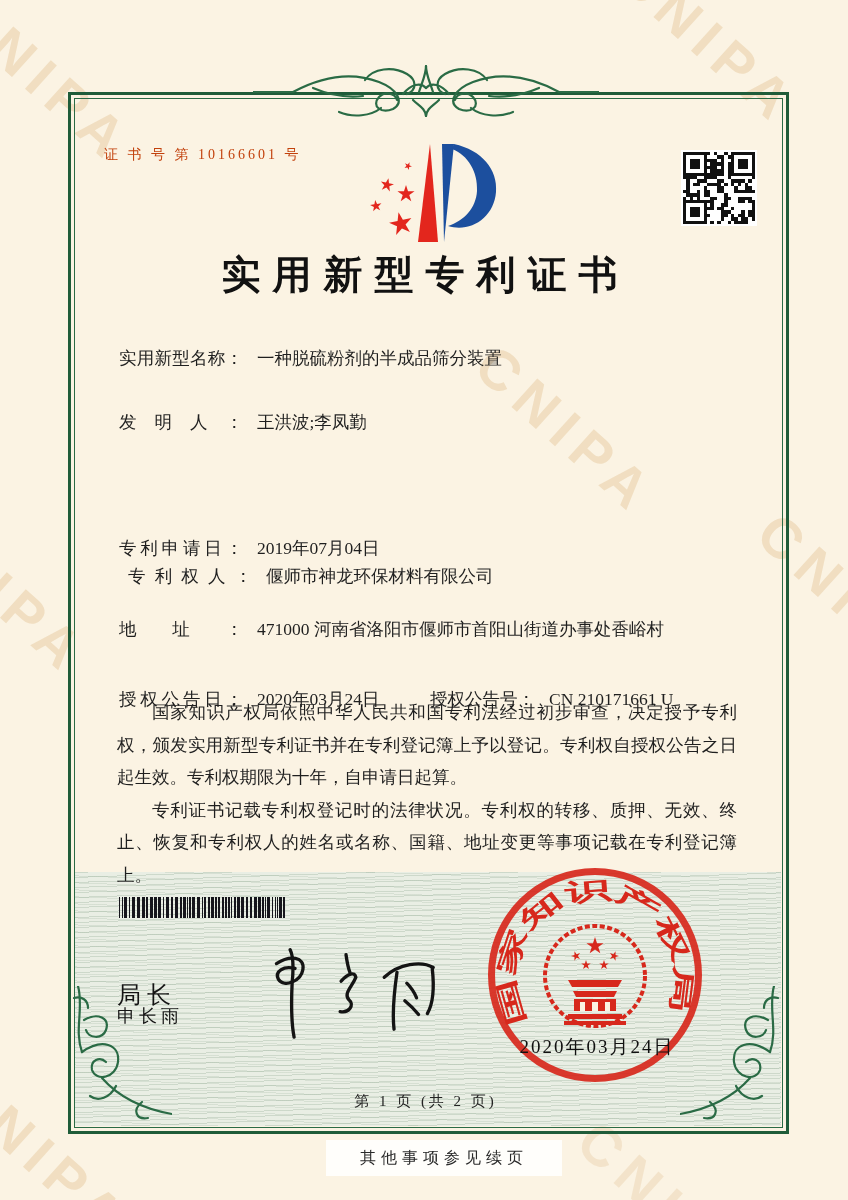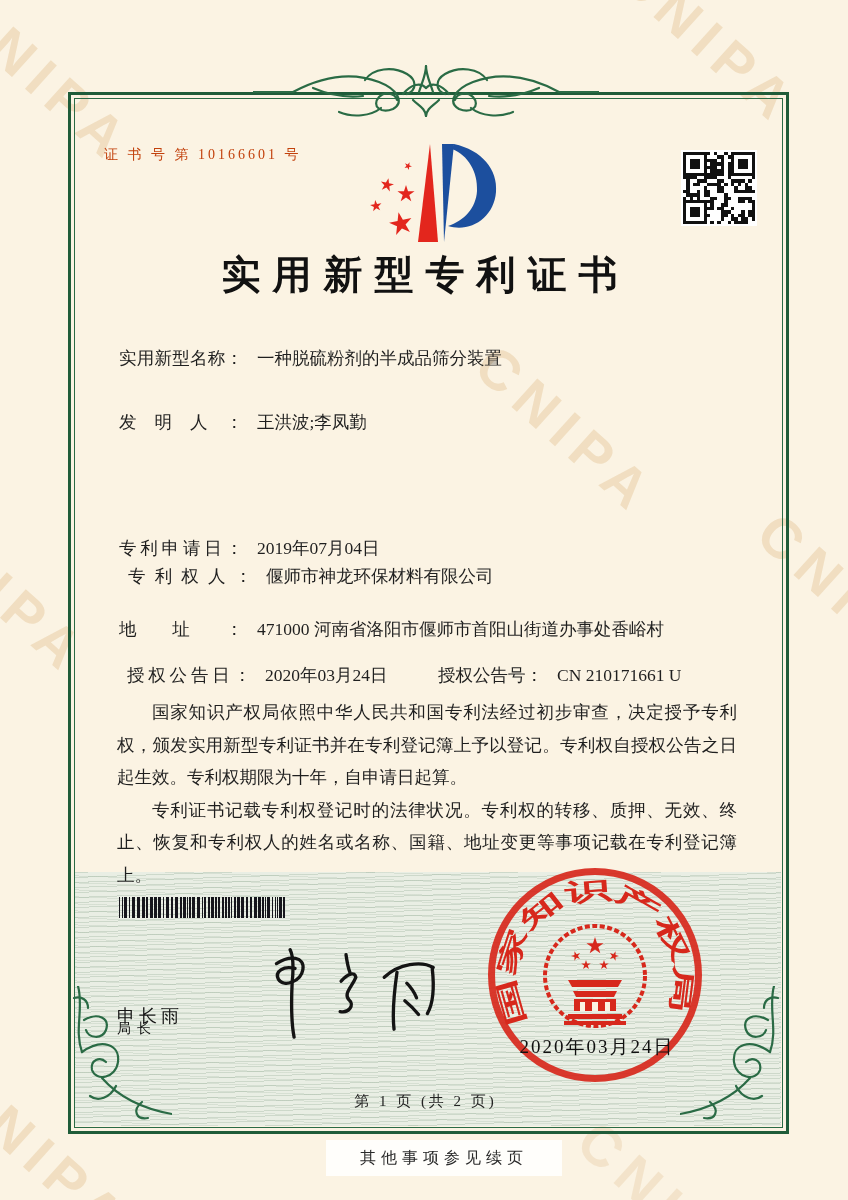--- a/index.html
+++ b/index.html
@@ -42,34 +42,34 @@
       padding:2px;z-index:5;}
   .title{position:absolute;left:68px;top:248px;width:715px;text-align:center;
          font-size:39px;font-weight:bold;letter-spacing:12px;color:#111;z-index:5;}
 
   
   .row{position:absolute;left:119px;font-size:17.5px;color:#1f1f1f;white-space:nowrap;z-index:5;}
   .row .lbl{display:inline-block;width:124px;text-align:justify;text-align-last:justify;}
   .row .val{margin-left:14px;}
   .pair2{position:absolute;left:311px;top:0;}
   .r0{top:346px;} .r1{top:410px;} .r2{top:461px;} .r3{top:536px;}
-  .r4{top:564px;margin-left:9px;} .r5{top:617px;} .r6{top:663px;margin-left:8px;}
+  .r4{top:564px;margin-left:9px;} .r5{top:617px;} .r6{top:687px;}
 
   
   .body-text{position:absolute;left:117px;top:696px;width:620px;z-index:5;
              font-size:17.5px;line-height:1.86;color:#1f1f1f;text-align:justify;}
   .body-text p{margin:0;text-indent:2em;}
 
   
   .barcode{position:absolute;left:119px;top:897px;width:224px;height:21px;z-index:5;
            font-size:0;white-space:nowrap;overflow:hidden;}
   .barcode span{display:inline-block;height:100%;background:#16161c;vertical-align:top;}
 
   
-  .officer-title{position:absolute;left:117px;top:1020px;font-size:14px;letter-spacing:6px;
+  .officer-title{position:absolute;left:117px;top:979px;font-size:24px;letter-spacing:6px;
                  color:#141414;z-index:5;}
   .officer-name{position:absolute;left:117px;top:1004px;font-size:18px;letter-spacing:4px;
                 color:#141414;z-index:5;}
   .signature{position:absolute;left:238px;top:942px;width:218px;height:98px;z-index:5;}
 
   
   .seal{position:absolute;left:488px;top:868px;width:214px;height:214px;z-index:6;}
   .seal-ring{position:absolute;inset:0;border:7px solid rgba(215,40,28,.92);border-radius:50%;}
   .seal-svg{position:absolute;inset:0;}
   .seal-date{position:absolute;left:497px;top:1034px;width:200px;text-align:center;

